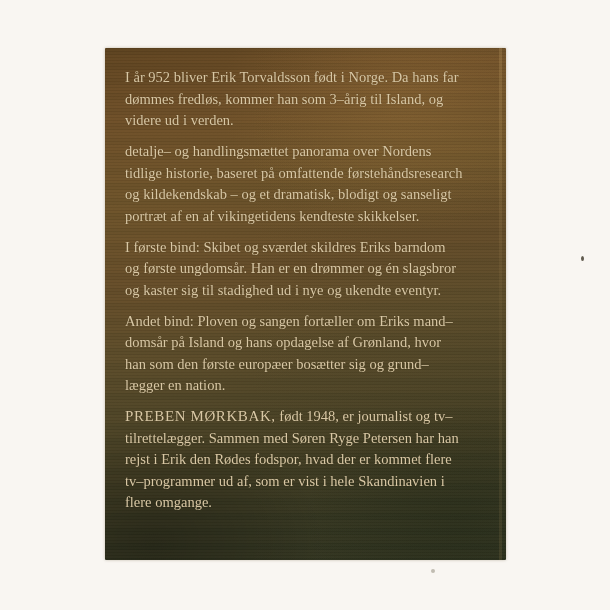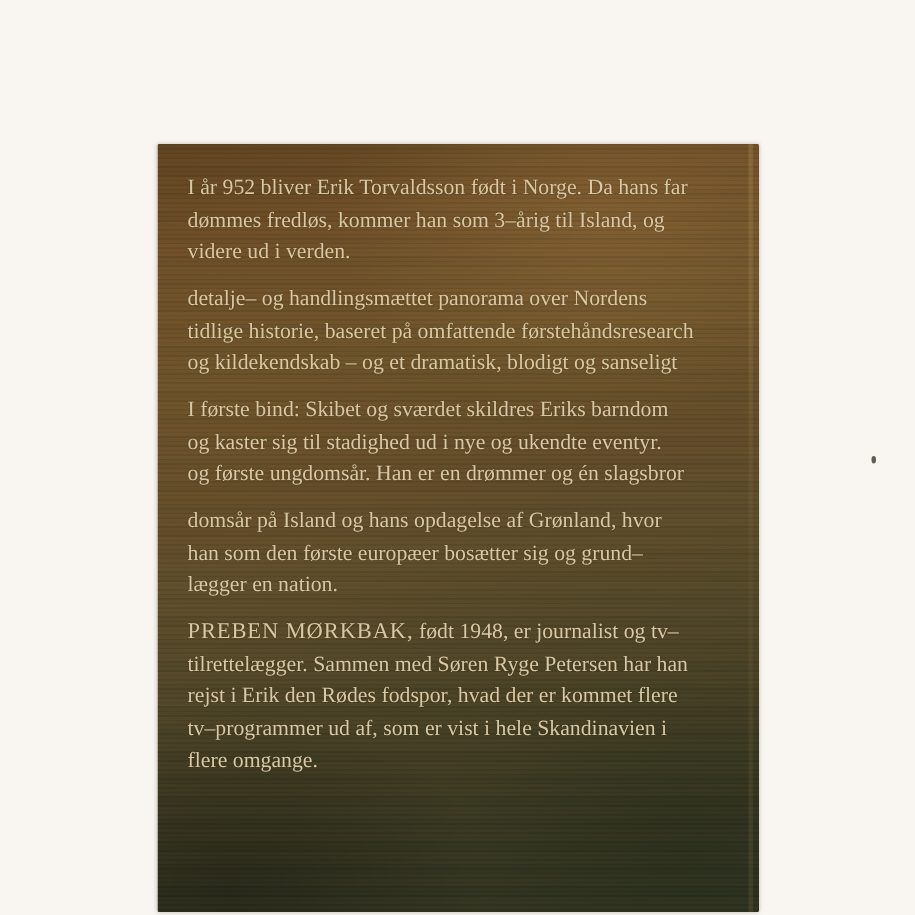--- a/index.html
+++ b/index.html
@@ -20,21 +20,20 @@
     border-radius: 1px;
     background:
       radial-gradient(ellipse 260px 190px at 74% 10%, rgba(168,124,64,0.30), rgba(168,124,64,0) 70%),
       radial-gradient(ellipse 300px 230px at 18% 38%, rgba(118,85,42,0.22), rgba(118,85,42,0) 70%),
       radial-gradient(ellipse 280px 200px at 12% 97%, rgba(0,0,0,0.28), rgba(0,0,0,0) 62%),
       radial-gradient(ellipse 240px 180px at 88% 92%, rgba(20,30,14,0.25), rgba(20,30,14,0) 65%),
       linear-gradient(172deg,
         #5f431f 0%, #6e4e27 12%, #6c5229 28%, #634b28 42%,
         #5b4b29 54%, #4e4426 66%, #413c22 76%, #343520 88%, #2e321f 100%);
     box-shadow: 0 0 3px rgba(90,70,40,0.35);
-    margin-top: 48px;
   }
   
   .cover::before {
     content: "";
     position: absolute; inset: 0;
     background:
       repeating-linear-gradient(180deg,
         rgba(0,0,0,0.055) 0px, rgba(0,0,0,0.055) 1px,
         rgba(255,255,255,0.012) 1px, rgba(255,255,255,0.012) 3px),
       repeating-linear-gradient(180deg,
@@ -78,27 +77,29 @@
     <div class="cover-text">
         <p class="para">
           <span class="line"><span class="seg">I år 952 bliver Erik Torvaldsson født i Norge. Da hans far</span></span>
           <span class="line"><span class="seg">dømmes fredløs, kommer han som 3–årig til Island, og</span></span>
           <span class="line"><span class="seg">videre ud i verden.</span></span>
         </p>
         <p class="para">
           <span class="line"><span class="seg">detalje– og handlingsmættet panorama over Nordens</span></span>
           <span class="line"><span class="seg">tidlige historie, baseret på omfattende førstehåndsresearch</span></span>
           <span class="line"><span class="seg">og kildekendskab – og et dramatisk, blodigt og sanseligt</span></span>
+          <span class="line"><span class="seg">portræt af en af vikingetidens kendteste skikkelser.</span></span>
         </p>
         <p class="para">
           <span class="line"><span class="seg">I første bind: </span><span class="seg italic">Skibet og sværdet</span><span class="seg"> skildres Eriks barndom</span></span>
+          <span class="line"><span class="seg">og første ungdomsår. Han er en drømmer og én slagsbror</span></span>
           <span class="line"><span class="seg">og kaster sig til stadighed ud i nye og ukendte eventyr.</span></span>
-          <span class="line"><span class="seg">og første ungdomsår. Han er en drømmer og én slagsbror</span></span>
         </p>
         <p class="para">
+          <span class="line"><span class="seg">Andet bind: </span><span class="seg italic">Ploven og sangen</span><span class="seg"> fortæller om Eriks mand–</span></span>
           <span class="line"><span class="seg">domsår på Island og hans opdagelse af Grønland, hvor</span></span>
           <span class="line"><span class="seg">han som den første europæer bosætter sig og grund–</span></span>
           <span class="line"><span class="seg">lægger en nation.</span></span>
         </p>
         <p class="para">
           <span class="line"><span class="seg bold">PREBEN MØRKBAK,</span><span class="seg"> født 1948, er journalist og tv–</span></span>
           <span class="line"><span class="seg">tilrettelægger. Sammen med Søren Ryge Petersen har han</span></span>
           <span class="line"><span class="seg">rejst i Erik den Rødes fodspor, hvad der er kommet flere</span></span>
           <span class="line"><span class="seg">tv–programmer ud af, som er vist i hele Skandinavien i</span></span>
           <span class="line"><span class="seg">flere omgange.</span></span>

